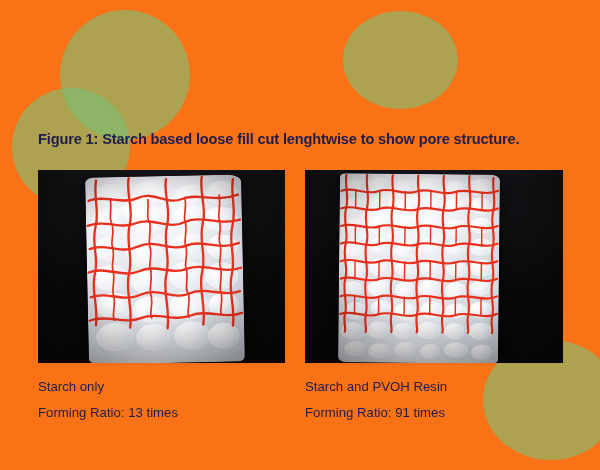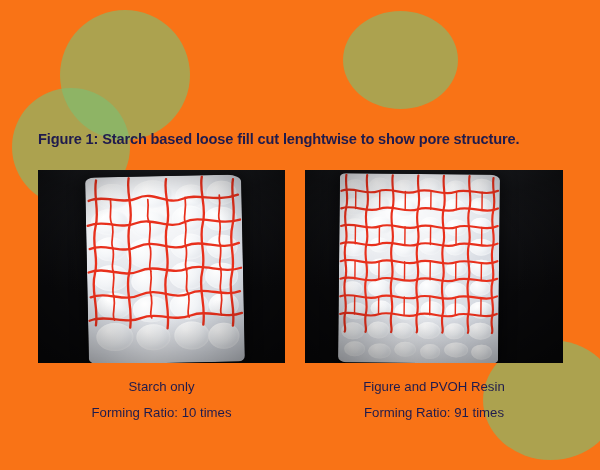--- a/index.html
+++ b/index.html
@@ -105,21 +105,20 @@
   .net path, .net line, .net polyline {
     fill: none;
     stroke: #e8301c;
     stroke-linecap: round;
     stroke-linejoin: round;
   }
 
   
   .label-block {
     position: absolute;
-    text-align: center;
     color: #1f1b4d;
     font-size: 13.2px;
     line-height: 26px;
   }
   #label-left  { left: 38px;  top: 374px; width: 247px; }
   #label-right { left: 305px; top: 374px; width: 258px; }
   .label-line { display: block; white-space: nowrap; }
 </style>
 </head>
 <body>
@@ -312,21 +311,21 @@
             <path d="M89,77 L89,88"></path>
         </g>
       </svg>
     </div>
 
     <div class="photo-vignette"></div>
   </div>
 
   <div class="label-block" id="label-left">
     <span class="label-line">Starch only</span>
-    <span class="label-line">Forming Ratio: 10 times</span>
+    <span class="label-line">Forming Ratio: 13 times</span>
   </div>
 
   <div class="label-block" id="label-right">
-    <span class="label-line">Figure and PVOH Resin</span>
+    <span class="label-line">Starch and PVOH Resin</span>
     <span class="label-line">Forming Ratio: 91 times</span>
   </div>
 
 </div>
 
 </body></html>

